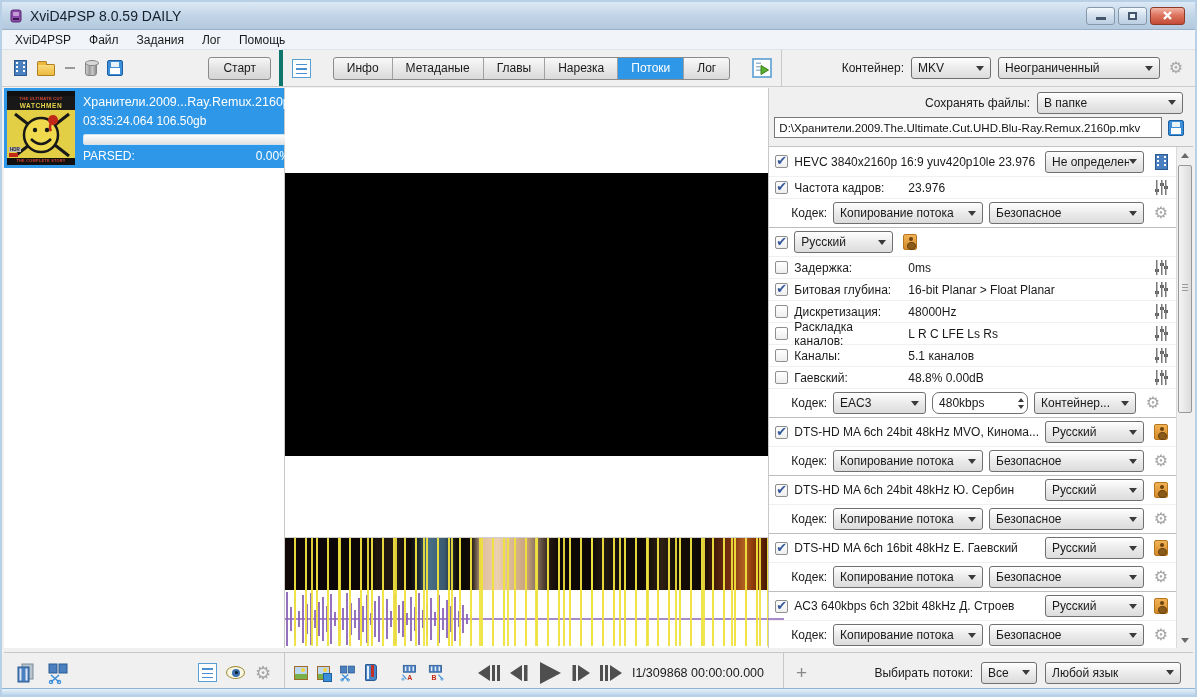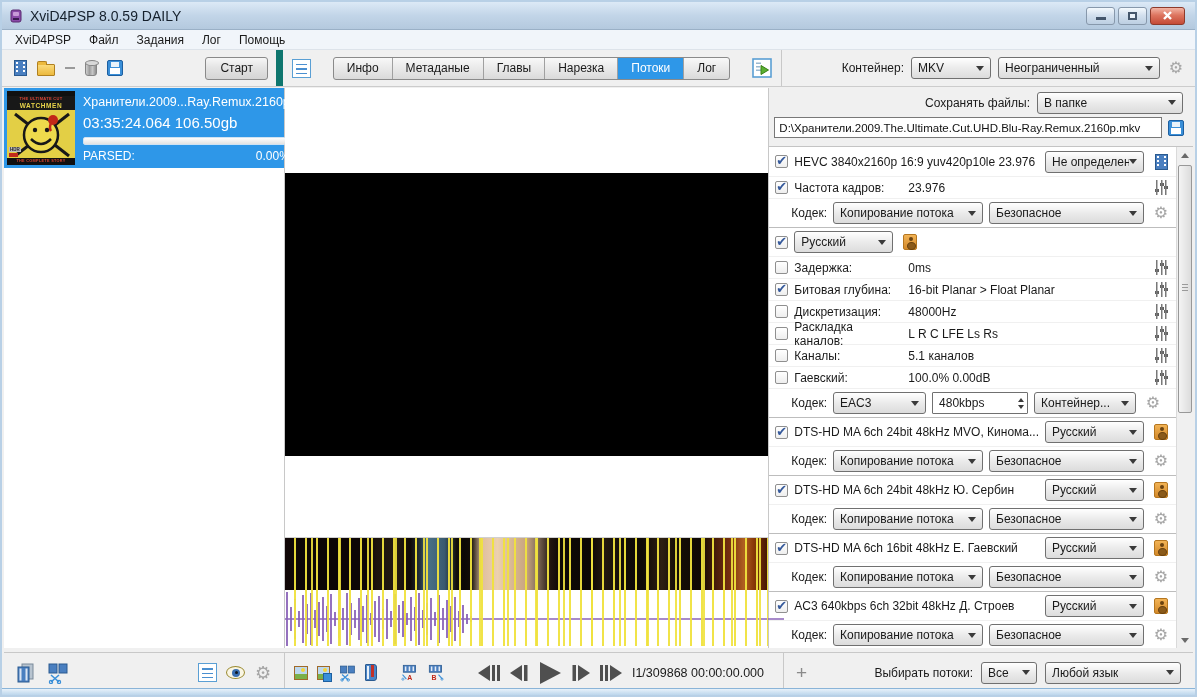--- a/index.html
+++ b/index.html
@@ -22,21 +22,21 @@
   .g-min { width:10px; height:3px; background:#44566b; margin-top:6px; }
   .g-res { width:9px; height:8px; border:2px solid #44566b; background:#e9f1f9; }
 
   
   .menubar { height:20px; background:#f1f5fa; display:flex; align-items:center; padding-left:4px;
              border-bottom:1px solid #dde3ea; }
   .menu-item { padding:2px 9px; cursor:default; }
 
   
   .toolbar { height:37px; display:flex; background:#f0f0f0; border-bottom:1px solid #cccccc; }
-  .tb-left  { width:281px; display:flex; align-items:center; gap:10px; padding-left:12px; border-right:7px solid #0f766e; }
+  .tb-left  { width:281px; display:flex; align-items:center; gap:10px; padding-left:12px; border-right:4px solid #0f766e; }
   .tb-center{ width:499px; display:flex; align-items:center; padding:0 9px; border-right:1px solid #c8c8c8; }
   .tb-right { flex:1; display:flex; align-items:center; justify-content:flex-end; gap:7px; padding-right:10px; }
 
   .btn { height:23px; padding:0 14px; border:1px solid #8a8a8a; border-radius:3px;
          background:linear-gradient(#f7f7f7,#e4e4e4 45%,#d5d5d5); font-size:12px;
          display:flex; align-items:center; }
   .start-btn { margin-left:auto; margin-right:8px; }
 
   .tabbar { display:flex; height:23px; margin:0 auto; border:1px solid #8a8a8a; border-radius:3px;
             overflow:hidden; background:linear-gradient(#f8f8f8,#dadada); }
@@ -108,21 +108,21 @@
   .p-top { height:5px; background:#101010; }
   .p-red { height:6px; background:#181818; color:#d84433; font-size:4px; line-height:6px; letter-spacing:0.3px; }
   .p-wm  { height:8px; background:#181818; color:#e8d44a; font-size:6.5px; line-height:8px; letter-spacing:0.6px; }
   .p-art { position:absolute; left:0; top:19px; width:68px; height:48px; }
   .p-hdr { position:absolute; left:2px; bottom:13px; background:#bdbdbd; color:#222; font-size:4.5px; line-height:5px; padding:0 1px; }
   .p-tag { position:absolute; left:2px; bottom:8px; width:9px; height:4px; background:#c22a1a; }
   .p-bottom { position:absolute; bottom:0; left:0; right:0; height:7px; background:#101010; color:#d84433;
               font-size:3.8px; line-height:7px; letter-spacing:0.3px; }
   .fi-meta { flex:1; padding:2px 2px 2px 8px; display:flex; flex-direction:column; }
   .fi-title { font-size:12.5px; margin-top:2px; white-space:nowrap; }
-  .fi-info { font-size:15px; margin-top:5px; }
+  .fi-info { font-size:12px; margin-top:5px; }
   .fi-progress { height:11px; margin-top:6px; border:1px solid #cfe2f2; border-radius:2px;
                  background:linear-gradient(#fdfdfd,#e3e3e3); }
   .fi-status { display:flex; justify-content:space-between; margin-top:4px; font-size:12px; }
 
   .center-panel { width:499px; background:#fff; border-right:1px solid #c8c8c8; position:relative; }
   .video-frame { position:absolute; left:0; right:0; top:85px; height:283px; background:#000; }
   .timeline { position:absolute; left:0; right:0; top:449px; height:109px; border-top:1px solid #d0d0d0; }
   .filmstrip { height:52px;
      background:linear-gradient(90deg,#120808 0%,#0d0606 3%,#0d0606 17%,#1c140e 19%,#241a12 23%,#0f0a07 26%,
        #223240 28%,#4a7288 29.5%,#3a5a70 33%,#14100c 35.5%,#0c0806 37%,#120d08 38.5%,
@@ -152,21 +152,21 @@
   .row.codec { height:29px; gap:6px; border-top:1px solid #f0f0f0; }
   .s-title { flex:1; white-space:nowrap; overflow:hidden; }
   .dd-lang { width:99px; }
   .p-label { width:108px; flex:0 0 auto; }
   .p-value { flex:1; white-space:nowrap; }
   .c-label { margin-left:16px; flex:0 0 auto; }
   .dd-codec { width:150px; }
   .dd-safe { flex:1; }
   .dd-eac3 { width:93px; }
   .dd-limit { width:102px; }
-  .spinbox { width:96px; height:22px; border:1px solid #707070; border-radius:1px; background:#fff;
+  .spinbox { width:96px; height:22px; border:1px solid #707070; border-radius:7px; background:#fff;
              display:flex; align-items:center; padding:0 2px 0 6px; }
   .spin-btns { margin-left:auto; display:flex; flex-direction:column; gap:3px; padding-right:1px; }
   .sp-up { width:0;height:0;border-left:3.5px solid transparent;border-right:3.5px solid transparent;border-bottom:4px solid #3a3a3a; }
   .sp-dn { width:0;height:0;border-left:3.5px solid transparent;border-right:3.5px solid transparent;border-top:4px solid #3a3a3a; }
   .icon-cell { width:22px; display:flex; justify-content:center; flex:0 0 auto; }
 
   .v-scrollbar { width:17px; background:#f0f0f0; border-left:1px solid #dadada; display:flex; flex-direction:column; }
   .sb-btn { height:16px; display:flex; align-items:center; justify-content:center; }
   .sb-up { width:0;height:0;border-left:4px solid transparent;border-right:4px solid transparent;border-bottom:5px solid #6a6a6a; }
   .sb-dn { width:0;height:0;border-left:4px solid transparent;border-right:4px solid transparent;border-top:5px solid #6a6a6a; }
@@ -421,21 +421,21 @@
             <span class="cb"></span>
             <span class="p-label">Каналы:</span>
             <span class="p-value">5.1 каналов</span>
             <span class="icon-cell">
                 <span class="ic-sliders"></span>
               </span>
           </div>
           <div class="row prop">
             <span class="cb"></span>
             <span class="p-label">Гаевский:</span>
-            <span class="p-value">100.0% 0.00dB</span>
+            <span class="p-value">48.8% 0.00dB</span>
             <span class="icon-cell">
                 <span class="ic-sliders"></span>
               </span>
           </div>
 
           <div class="row codec">
             <span class="c-label">Кодек:</span>
             <div class="dd dd-eac3">
               <span class="ddtext">EAC3</span>
               <span class="arr"></span>

